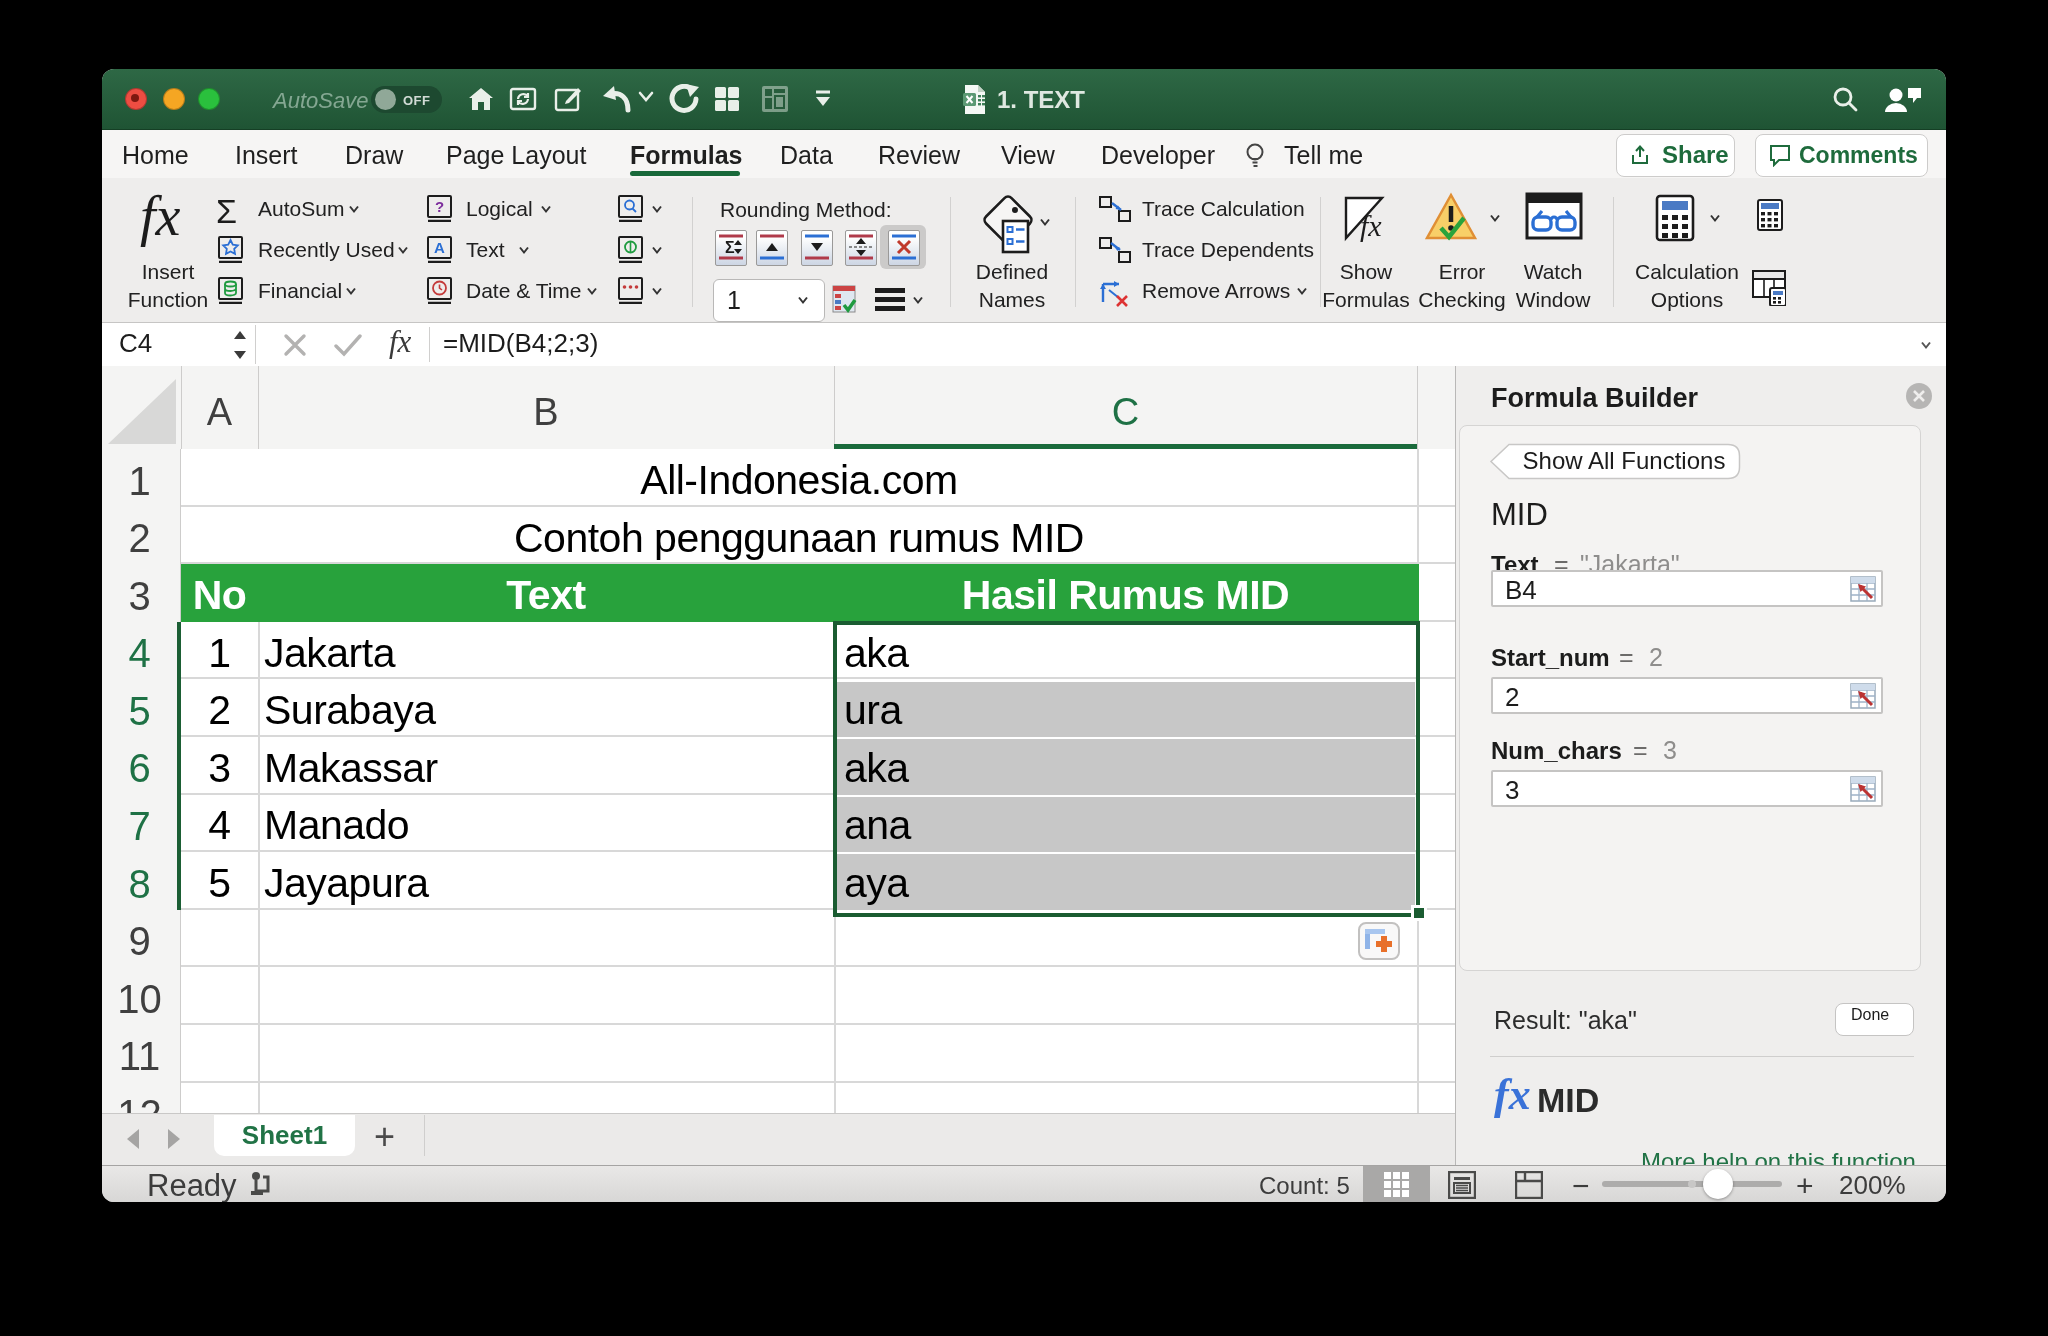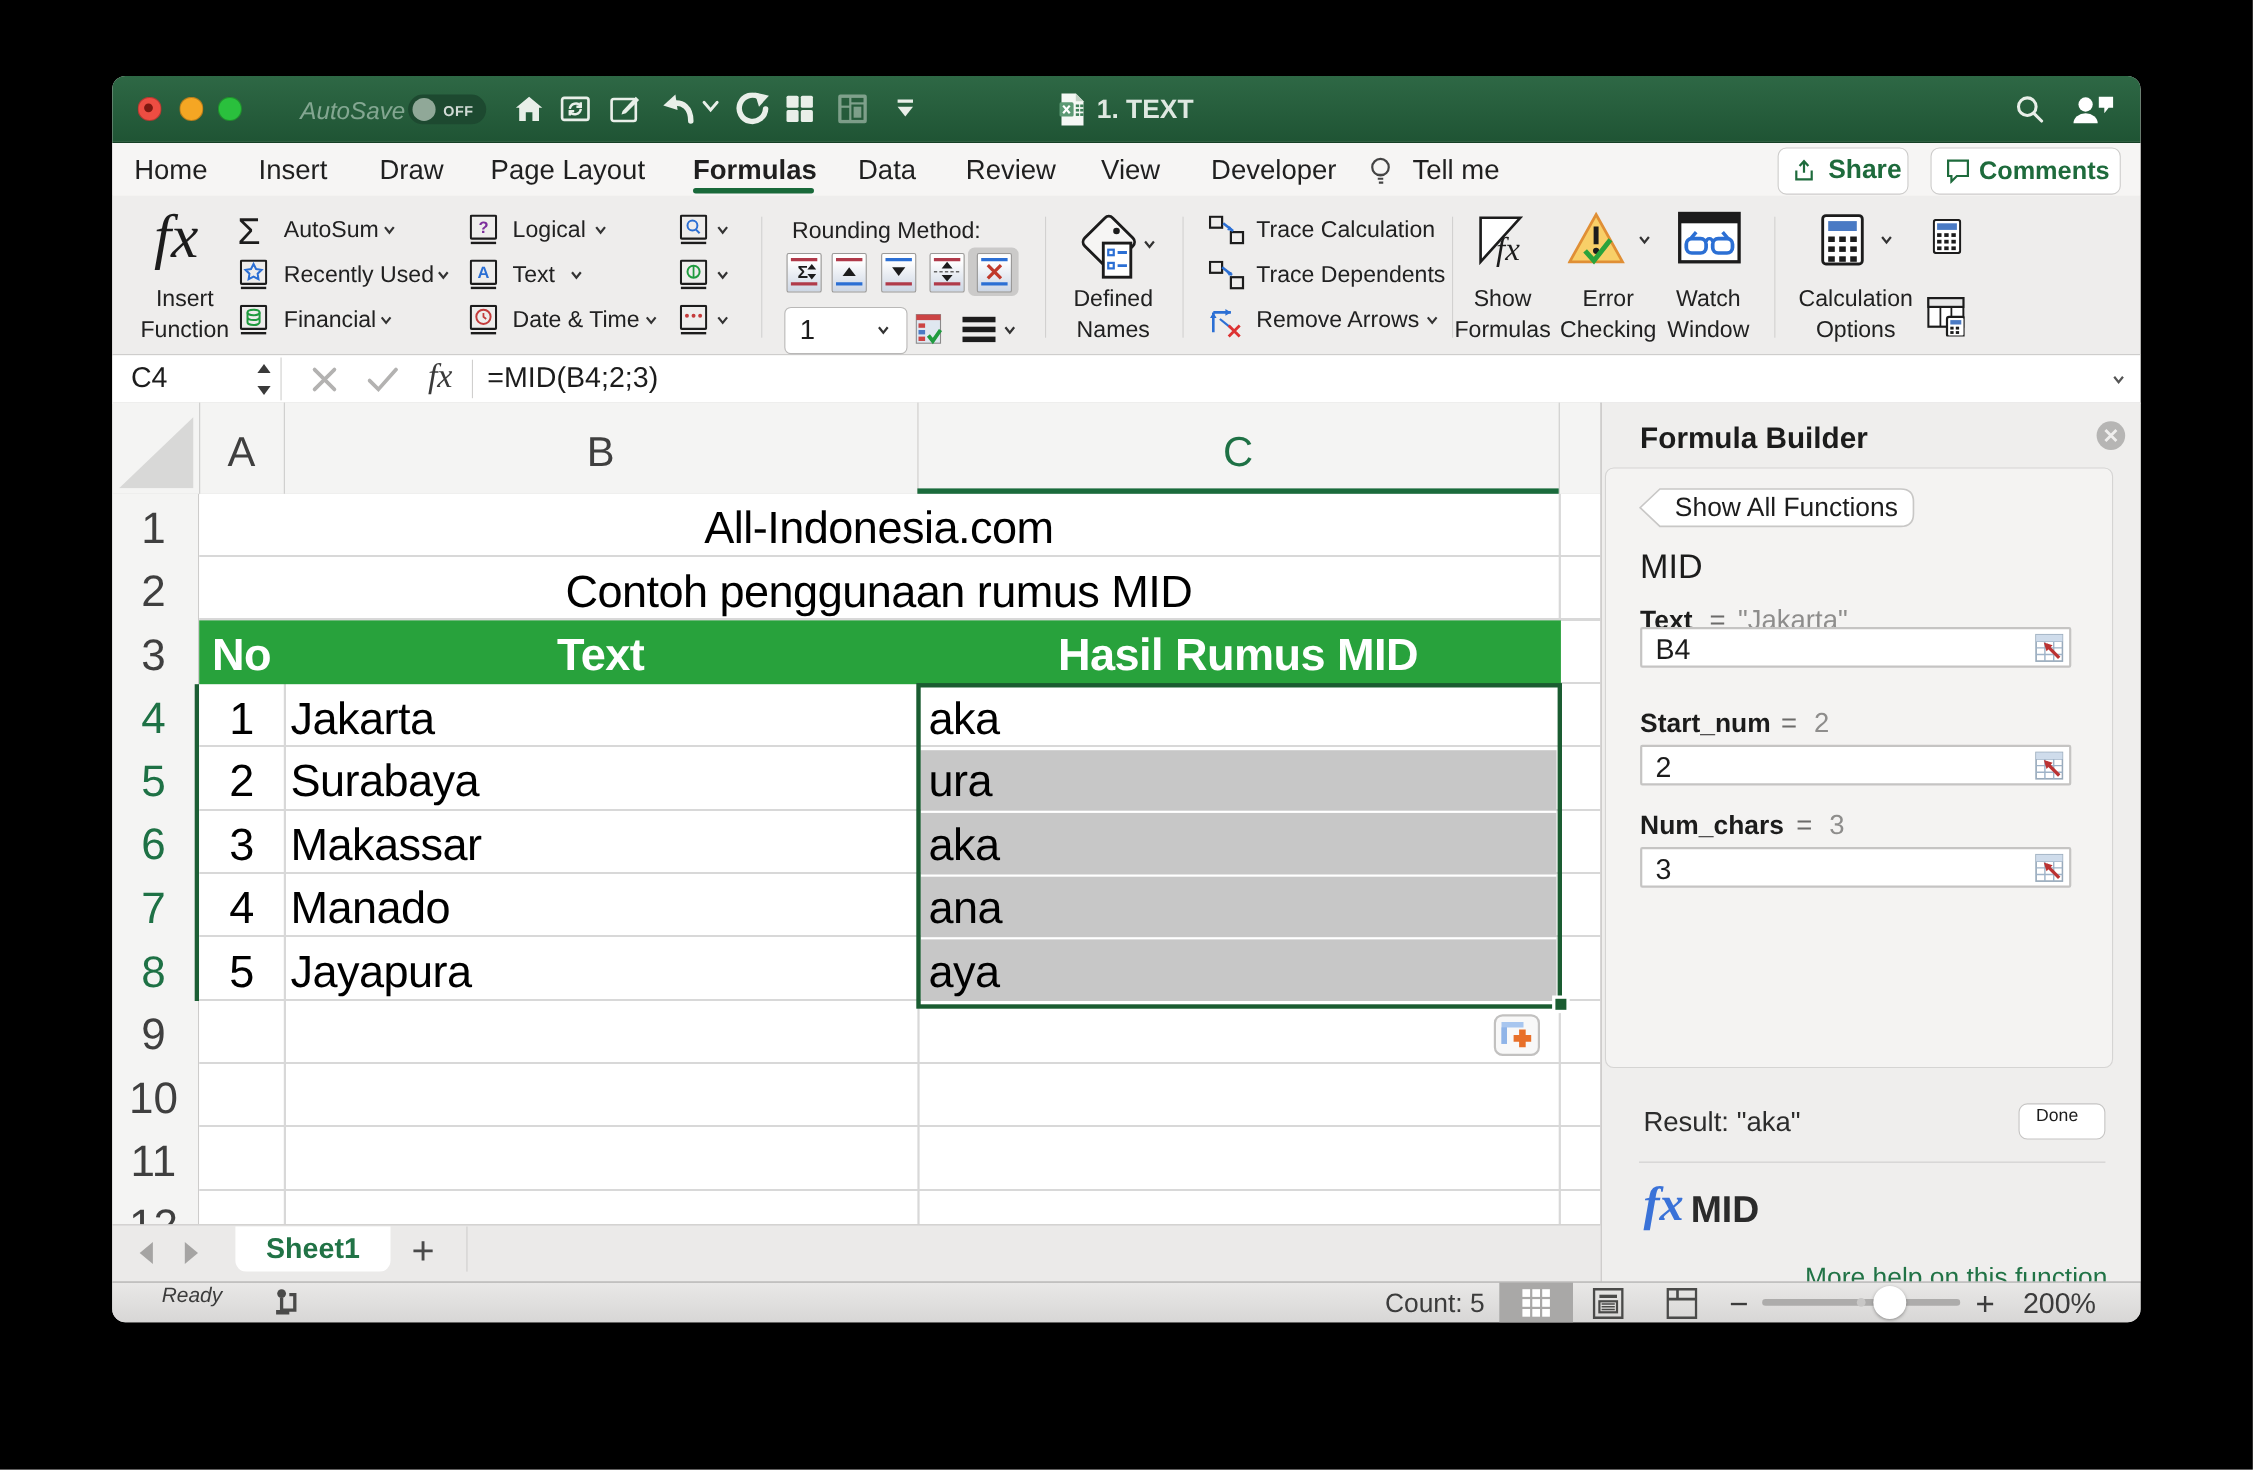--- a/index.html
+++ b/index.html
@@ -579,21 +579,21 @@
       </svg>
     <svg style="position:absolute;left:62px;top:12px;" width="20" height="26" viewBox="0 0 20 26">
         <path d="M4 3 L16 13 L4 23 Z" fill="#a5a4a3"></path>
       </svg>
     <div style="position:absolute;left:112px;top:1px;width:141px;height:41px;background:#fff;border-radius:0 0 10px 10px;"></div>
     <div style="position:absolute;left:112px;top:3px;width:141px;height:36px;line-height:36px;text-align:center;font-size:26px;font-weight:bold;color:#217346;">Sheet1</div>
     <div style="position:absolute;left:272px;top:2px;font-size:36px;color:#4a4a4a;">+</div>
     <div style="position:absolute;left:322px;top:1px;width:1px;height:41px;background:#cfcecd;"></div>
   </div>
   <div id="statusbar">
-    <div style="position:absolute;left:45px;top:2px;font-size:19px;color:#3c3c3c;font-style:italic;">Ready</div>
+    <div style="position:absolute;left:45px;top:2px;font-size:31px;color:#3c3c3c;">Ready</div>
     <svg style="position:absolute;left:146px;top:5px;" width="27" height="27" viewBox="0 0 27 27">
         <circle cx="8" cy="5" r="4" fill="#4a4a49"></circle>
         <path d="M8 9 V20 M8 20 H20 V6 h-5" fill="none" stroke="#4a4a49" stroke-width="3"></path>
         <path d="M3 22 h12" stroke="#4a4a49" stroke-width="4"></path>
       </svg>
     <div style="position:absolute;left:1157px;top:6px;font-size:24px;color:#3c3c3c;">Count: 5</div>
     <div style="position:absolute;left:1261px;top:0;width:67px;height:37px;background:#a9a8a7;"></div>
     <svg style="position:absolute;left:1281px;top:5px;" width="27" height="27" viewBox="0 0 27 27">
         <g fill="#fff">
           <rect x="1" y="1" width="7" height="7"></rect>

